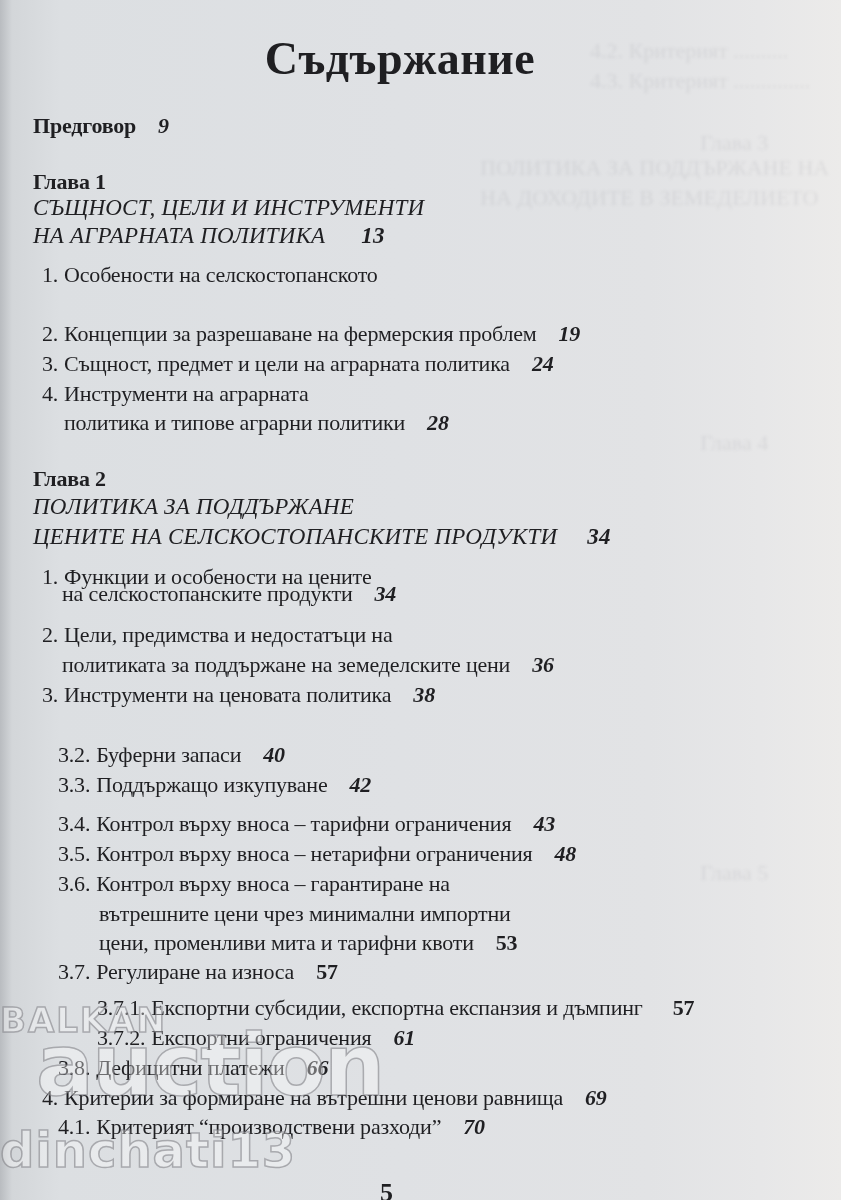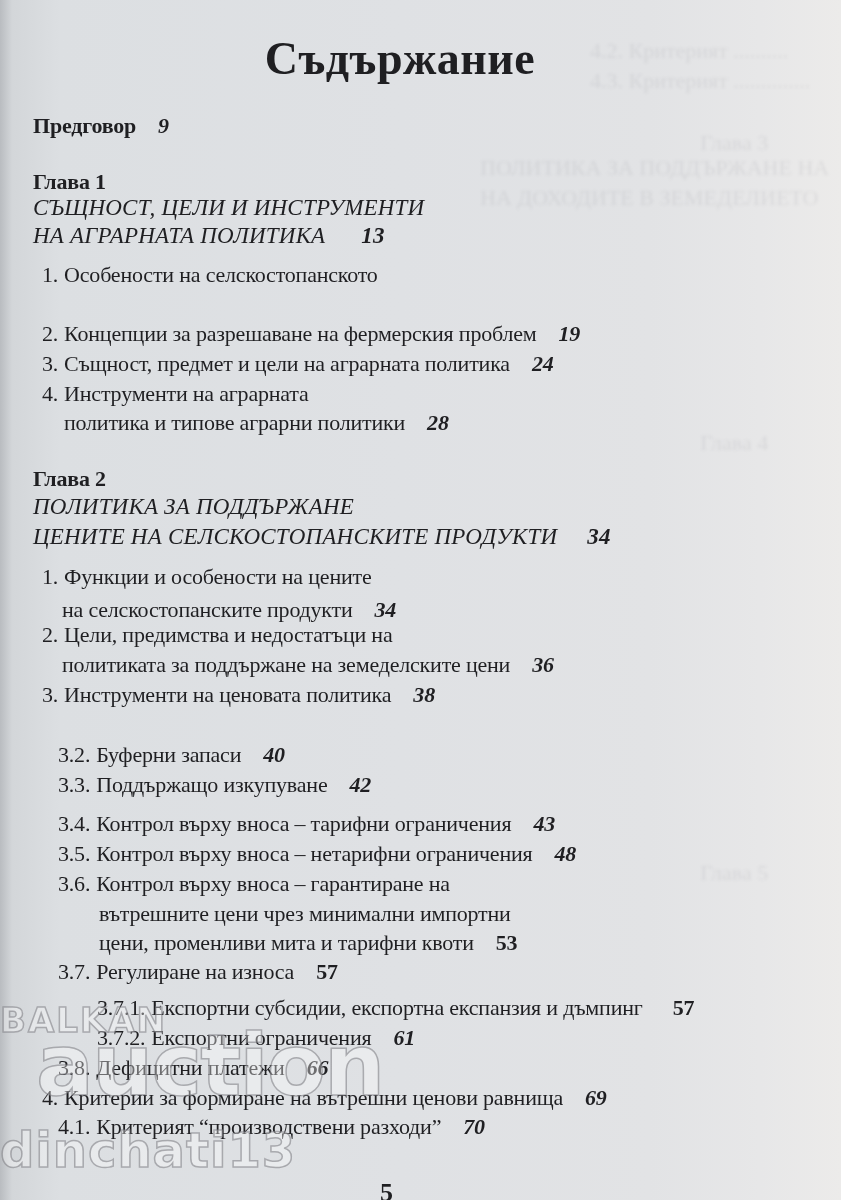--- a/index.html
+++ b/index.html
@@ -76,21 +76,21 @@
 
   <div class="line bold" style="top:465px;left:33px;">Глава 2</div>
   <div class="line chap-title" style="top:493px;left:33px;">ПОЛИТИКА ЗА ПОДДЪРЖАНЕ</div>
   <div class="line chap-title" style="top:523px;left:33px;">
     <span>ЦЕНИТЕ НА СЕЛСКОСТОПАНСКИТЕ ПРОДУКТИ</span><span class="pg" style="margin-left:30px;">34</span>
   </div>
 
   <div class="line" style="top:563px;left:42px;">
     <span class="num">1.</span><span>Функции и особености на цените</span>
   </div>
-  <div class="line" style="top:596px;left:62px;">
+  <div class="line" style="top:580px;left:62px;">
     <span>на селскостопанските продукти</span><span class="pg">34</span>
   </div>
   <div class="line" style="top:621px;left:42px;">
     <span class="num">2.</span><span>Цели, предимства и недостатъци на</span>
   </div>
   <div class="line" style="top:651px;left:62px;">
     <span>политиката за поддържане на земеделските цени</span><span class="pg">36</span>
   </div>
   <div class="line" style="top:681px;left:42px;">
     <span class="num">3.</span><span>Инструменти на ценовата политика</span><span class="pg">38</span>

